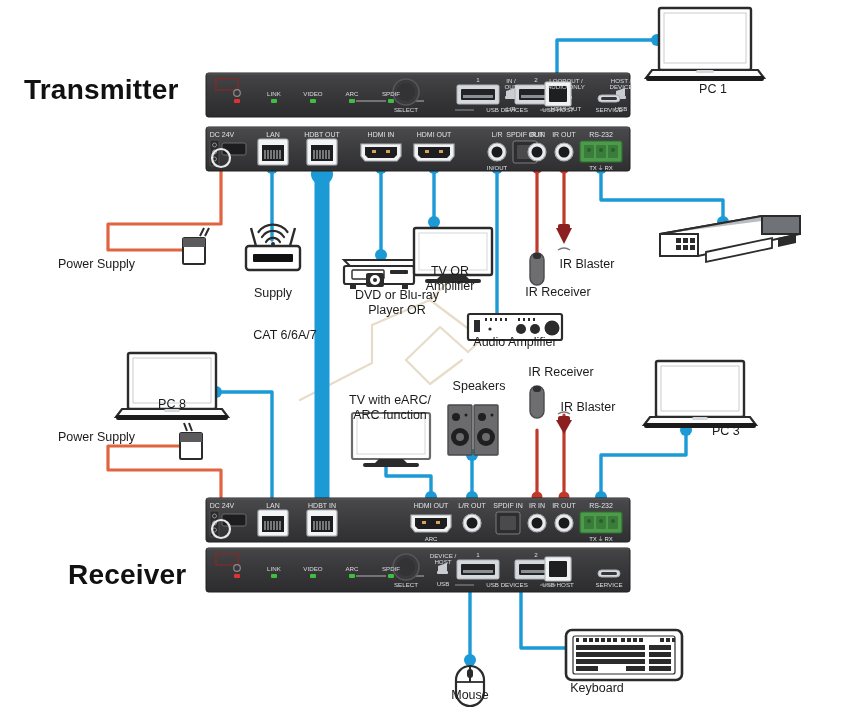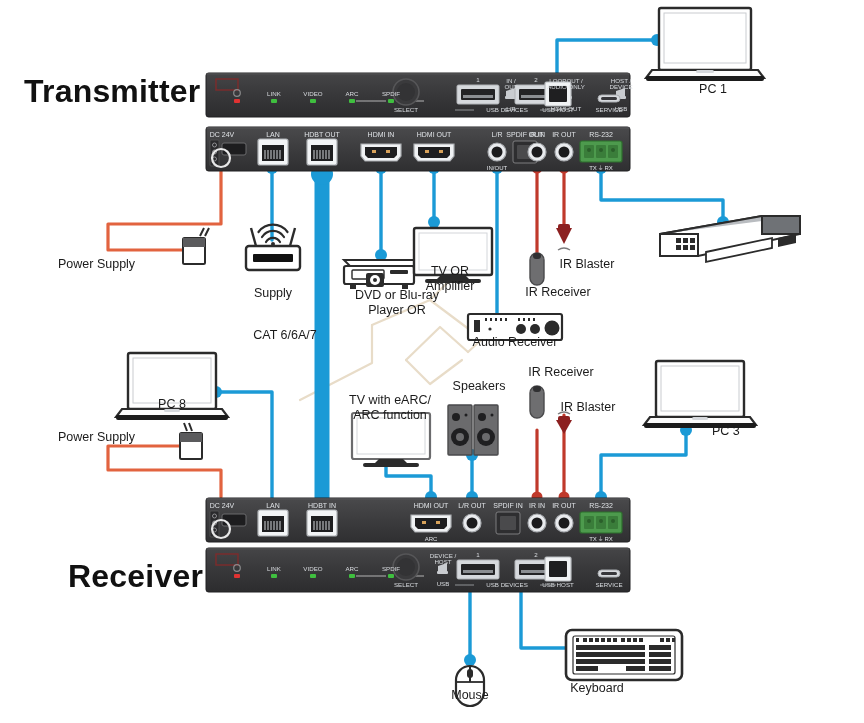--- a/index.html
+++ b/index.html
@@ -24,21 +24,21 @@
   .lbl {
     position: absolute;
     font-family: "Liberation Sans", sans-serif;
     color: #1b1b1b;
     white-space: pre;
     line-height: 1.18;
   }
   .lbl.c { text-align: center; transform: translateX(-50%); }
   .lbl.l { text-align: left; }
   .title {
-    font-size: 32px;
+    font-size: 28px;
     font-weight: bold;
     letter-spacing: 0.2px;
     color: #111;
   }
   .cap { font-size: 12.5px; }
   
 </style>
 </head>
 <body>
 
@@ -612,21 +612,21 @@
   <div class="lbl cap l" style="left:58px; top:257px;">Power Supply</div>
   <div class="lbl cap l" style="left:58px; top:430px;">Power Supply</div>
 
   <div class="lbl cap c" style="left:273px; top:286px;">Supply</div>
   <div class="lbl cap c" style="left:285px; top:328px;">CAT 6/6A/7</div>
 
   <div class="lbl cap c" style="left:378px; top:288px;margin-left:19px;">DVD or Blu-ray
 Player OR</div>
   <div class="lbl cap c" style="left:450px; top:264px;text-align:center;">TV OR
 Amplifier</div>
-  <div class="lbl cap c" style="left:515px; top:335px;">Audio Receiver</div>
+  <div class="lbl cap c" style="left:515px; top:335px;">Audio Amplifier</div>
 
   <div class="lbl cap c" style="left:558px; top:285px;">IR Receiver</div>
   <div class="lbl cap c" style="left:587px; top:257px;">IR Blaster</div>
 
 
   <div class="lbl cap c" style="left:390px; top:381px;margin-top:12px;">TV with eARC/
 ARC function</div>
   <div class="lbl cap c" style="left:479px; top:379px;">Speakers</div>
 
   <div class="lbl cap c" style="left:561px; top:365px;">IR Receiver</div>

